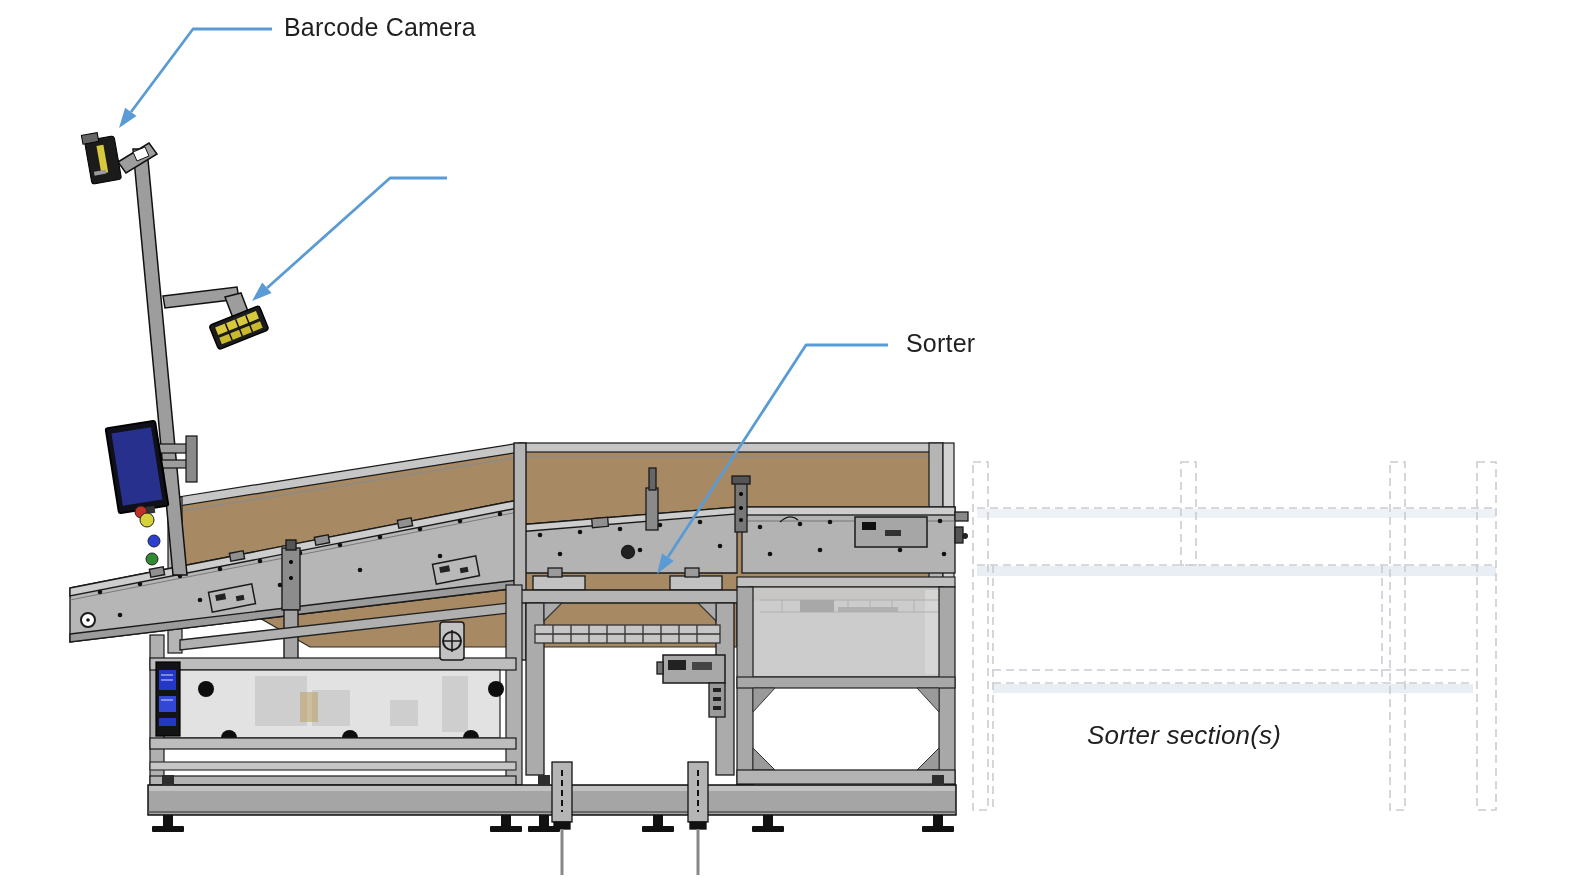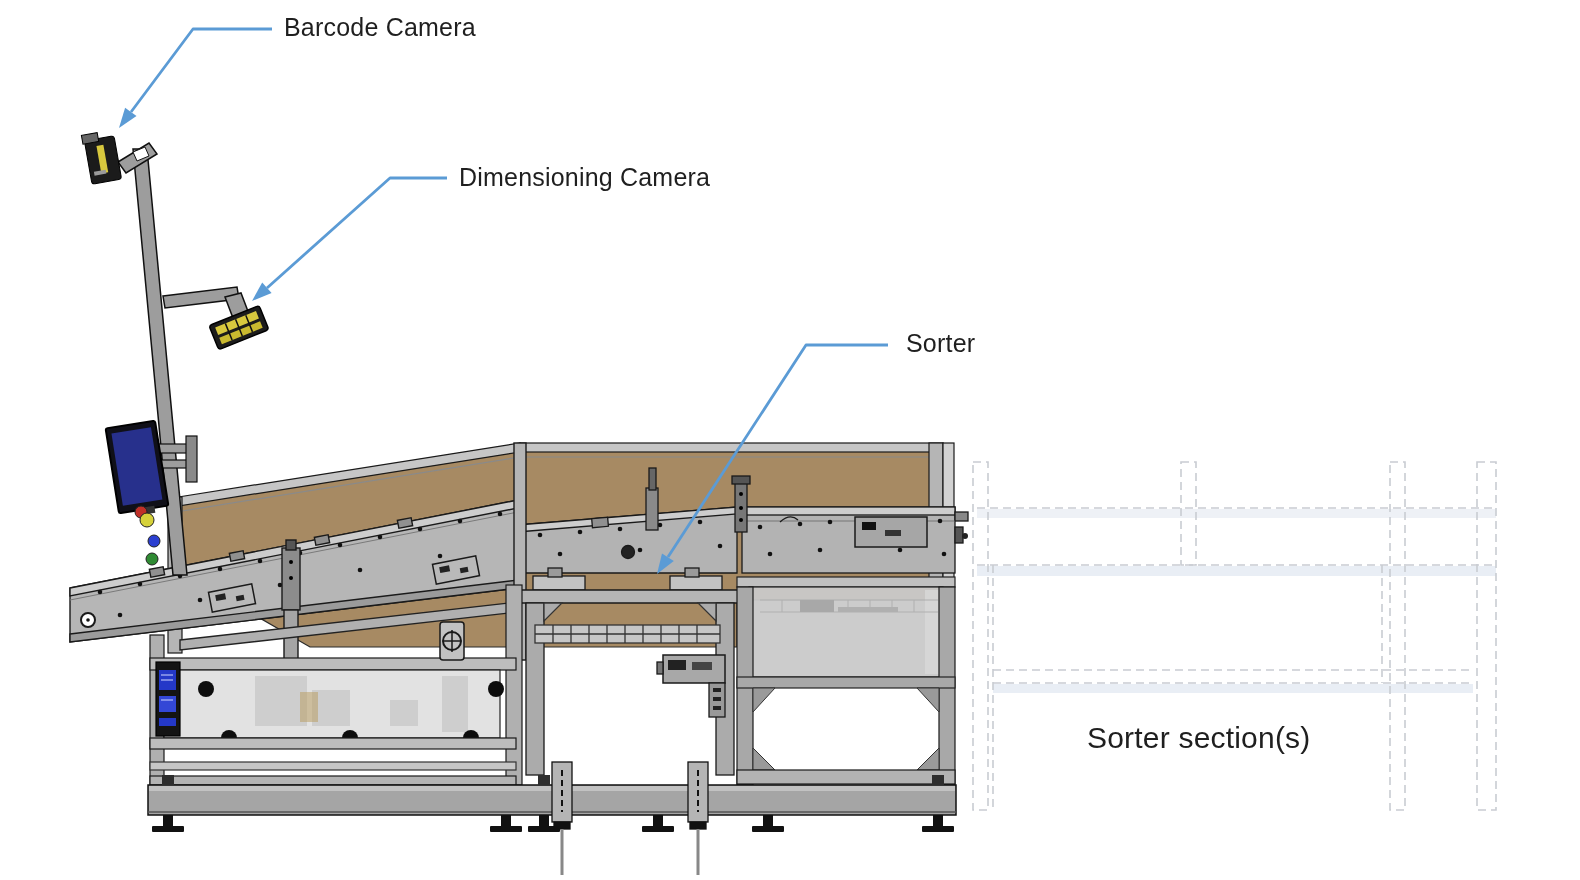--- a/index.html
+++ b/index.html
@@ -4,21 +4,21 @@
 <style>
   html,body{margin:0;padding:0;background:#ffffff;}
   #stage{position:relative;width:1580px;height:880px;background:#ffffff;overflow:hidden;
          font-family:"Liberation Sans", sans-serif;}
   #drawing{position:absolute;left:0;top:0;}
   .callout-label{position:absolute;font-size:25px;line-height:1.1;color:#1f1f1f;
                  white-space:nowrap;letter-spacing:0.2px;}
   .lbl-barcode{left:284px;top:14px;}
   .lbl-dim{left:459px;top:164px;}
   .lbl-scale{left:906px;top:330px;}
-  .lbl-sorter{left:1087px;top:721px;font-size:30px;}
+  .lbl-sorter{left:1087px;top:721px;font-size:26px;font-style:italic;}
 </style>
 </head>
 <body>
 
 <div id="stage">
 
 <svg id="drawing" width="1580" height="880" viewBox="0 0 1580 880">
 
   <g stroke="#c9ccd2" stroke-width="1.6" fill="none" stroke-dasharray="8 5">
     <rect x="977" y="509" width="519" height="9" fill="#eef1f6" stroke="none"></rect>
@@ -312,16 +312,15 @@
     <path d="M447 178 H390 L267 288"></path>
     <polygon points="252,301 262.2,282.5 271.6,292.9" fill="#5b9bd5" stroke="none"></polygon>
   </g>
   <g stroke="#5b9bd5" stroke-width="2.8" fill="none" stroke-linejoin="round">
     <path d="M888 345 H806 L668 557"></path>
     <polygon points="657,574 662,553.4 673.8,561" fill="#5b9bd5" stroke="none"></polygon>
   </g>
 </svg>
 
   <div class="callout-label lbl-barcode">Barcode Camera</div>
-  <div class="callout-label lbl-dim">Dimensioning Camera</div>
   <div class="callout-label lbl-scale">Sorter</div>
   <div class="callout-label lbl-sorter">Sorter section(s)</div>
 </div>
 
 </body></html>

